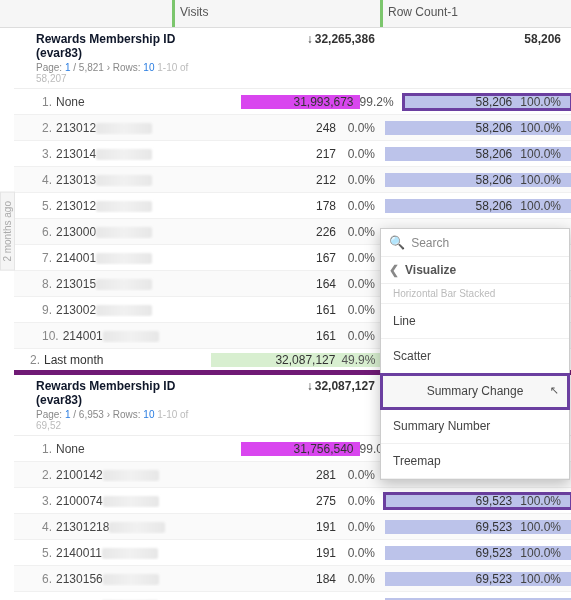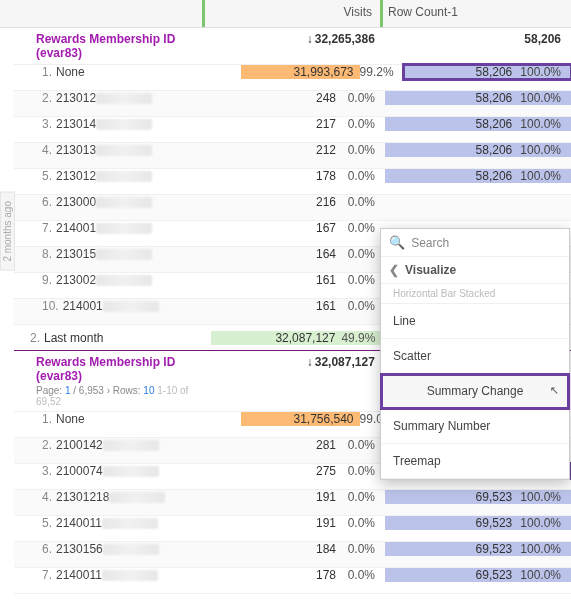--- a/index.html
+++ b/index.html
@@ -1,44 +1,44 @@
 <!DOCTYPE html>
 <html><head>
 <meta charset="utf-8">
 <style>
   * { box-sizing: border-box; margin: 0; padding: 0; }
   body { font-family: -apple-system, "Segoe UI", Arial, sans-serif; font-size: 12px; color: #333; background: #fff; width: 571px; }
   .col-headers { display: flex; height: 28px; background: #f6f6f6; border-bottom: 1px solid #ddd; }
   .col-headers .spacer { width: 202px; }
   .col-headers .ch { flex: 0 0 auto; position: relative; padding: 5px 8px; color: #555; font-size: 12px; }
-  .col-headers .ch.visits { width: 178px; text-align: right; }
+  .col-headers .ch.visits { width: 208px; }
   .col-headers .ch.rowcount { width: 191px; }
   .col-headers .ch::before { content: ""; position: absolute; left: 0; top: 0; bottom: 0; width: 3px; background: #7cc66d; }
   .section-hdr { display: flex; align-items: flex-start; background: #fff; border-bottom: 1px solid #eee; }
   .section-hdr .lbl { width: 202px; padding: 4px 8px 4px 22px; }
-  .section-hdr .lbl .title { font-weight: 600; color: #a21caf; }
+  .section-hdr .lbl .title { font-weight: 600; color: #0f172a; }
   .section-hdr .lbl .meta { font-size: 10px; color: #888; margin-top: 2px; }
   .section-hdr .lbl .meta a { color: #2a7de1; text-decoration: none; }
   .section-hdr .lbl .meta .muted { color: #bbb; }
   .section-hdr .total { width: 178px; text-align: right; padding: 4px 10px 4px 6px; font-weight: 700; color: #333; position:relative;}
   .section-hdr .total .arrow { margin-right: 2px; color:#333; }
   .section-hdr .rc { width: 191px; text-align: right; padding: 4px 10px 4px 6px; font-weight: 700; color: #333; }
-  .row { display: flex; align-items: flex-start; height: 26px; border-bottom: 1px solid #f0f0f0; }
+  .row { display: flex; align-items: center; height: 26px; border-bottom: 1px solid #f0f0f0; }
   .row:nth-child(even) { background: #fafafa; }
   .row .label-cell { width: 202px; padding: 0 8px 0 28px; color: #444; white-space: nowrap; overflow:hidden;}
   .row .label-cell .ord { color: #888; margin-right: 4px; }
   .row .label-cell .blur { display:inline-block; width: 56px; height: 11px; background: linear-gradient(90deg,#e7e7e7,#f1f1f1,#e7e7e7); vertical-align: middle; border-radius:2px; filter: blur(1px); }
   .row .visits-cell { width: 134px; text-align: right; padding: 0 6px; position: relative; }
-  .row .visits-cell.full { background: #fdba74; margin-left: 47px; }
+  .row .visits-cell.full { background: #d946ef; margin-left: 47px; }
   .row .pct-cell { width: 44px; text-align: right; padding-right: 10px; color:#555; }
   .row .rc-cell { width: 191px; display:flex; justify-content:flex-end; align-items:center; background:#bcc3ea; padding-right:10px; gap:8px; color:#333;}
   .row .rc-cell .rc-val { }
   .row .rc-cell .rc-pct { color:#444; }
   .highlight-box { outline: 3px solid #6b3fa0; outline-offset: -1px; }
-  .month-row { display:flex; align-items:center; height:26px; background:#fff; border-bottom:1px solid #701a75; }
+  .month-row { display:flex; align-items:center; height:26px; background:#fff; border-bottom:5px solid #701a75; }
   .month-row .label-cell { width:202px; padding:0 8px 0 16px; color:#333; }
   .month-row .label-cell .ord { color:#888; margin-right:4px; }
   .month-row .visits-cell { width:134px; text-align:right; padding:0 6px; background:#d8efd0; }
   .month-row .pct-cell { width:44px; text-align:right; padding-right:10px; background:#d8efd0; color:#555;}
   .month-row .rc-cell { width:191px; }
   .vtab { position:absolute; left:0; writing-mode: vertical-rl; transform: rotate(180deg); font-size:10px; color:#aaa; background:#f5f5f5; border:1px solid #e5e5e5; padding:8px 1px; }
   .vtab.t1 { top: 164px; }
   .table-wrap { position:relative; padding-left:14px; }
 
   
@@ -62,20 +62,27 @@
   <div class="ch rowcount">Row Count-1</div>
 </div>
 
 <div class="table-wrap">
 
   <div class="vtab t1">2 months ago</div>
 
   <div class="section-hdr">
     <div class="lbl">
       <div class="title">Rewards Membership ID (evar83)</div>
+      <div class="meta">
+        <span>Page:</span>
+        <a>1</a> / <span>5,821</span> ›
+        <span>Rows:</span>
+        <a>10</a>
+        <span class="muted">1-10 of 58,207</span>
+      </div>
     </div>
     <div class="total">
       <span class="arrow">↓</span><span>32,265,386</span>
     </div>
     <div class="rc">58,206</div>
   </div>
 
   <div id="g1-rows">
       <div class="row">
         <div class="label-cell"><span class="ord">1.</span><span>None</span></div>
@@ -117,21 +124,21 @@
         <div class="label-cell"><span class="ord">5.</span><span>213012</span><span class="blur"></span></div>
         <div class="visits-cell">178</div>
         <div class="pct-cell">0.0%</div>
         <div class="rc-cell">
           <span class="rc-val">58,206</span>
           <span class="rc-pct">100.0%</span>
         </div>
       </div>
       <div class="row">
         <div class="label-cell"><span class="ord">6.</span><span>213000</span><span class="blur"></span></div>
-        <div class="visits-cell">216</div>
+        <div class="visits-cell">226</div>
         <div class="pct-cell">0.0%</div>
         <div class="rc-cell" style="background: transparent;"></div>
       </div>
       <div class="row">
         <div class="label-cell"><span class="ord">7.</span><span>214001</span><span class="blur"></span></div>
         <div class="visits-cell">167</div>
         <div class="pct-cell">0.0%</div>
         <div class="rc-cell" style="background: transparent;"></div>
       </div>
       <div class="row">

